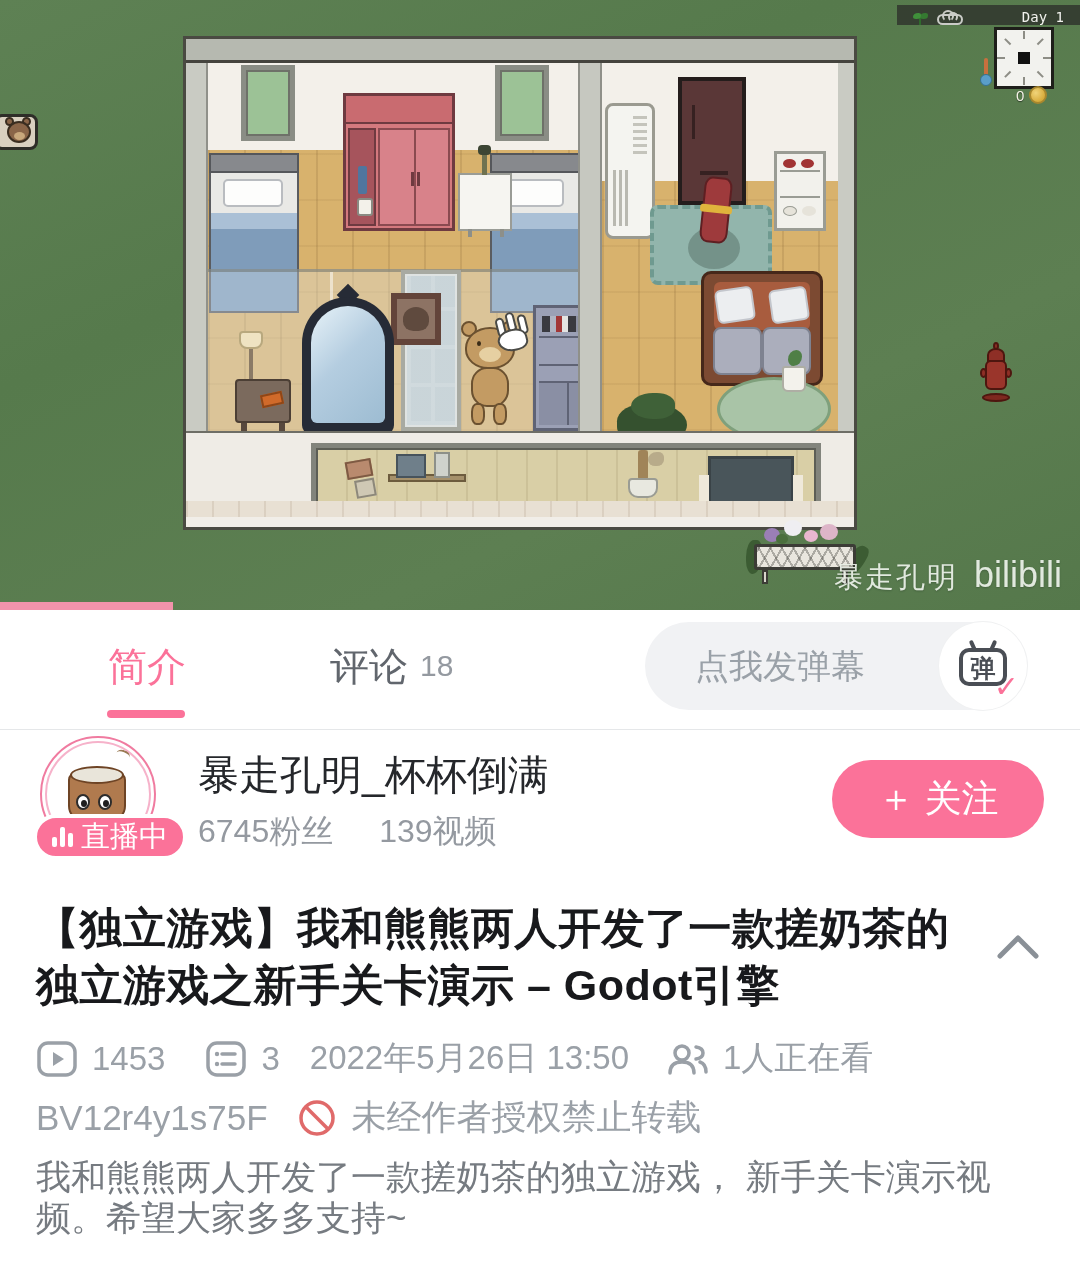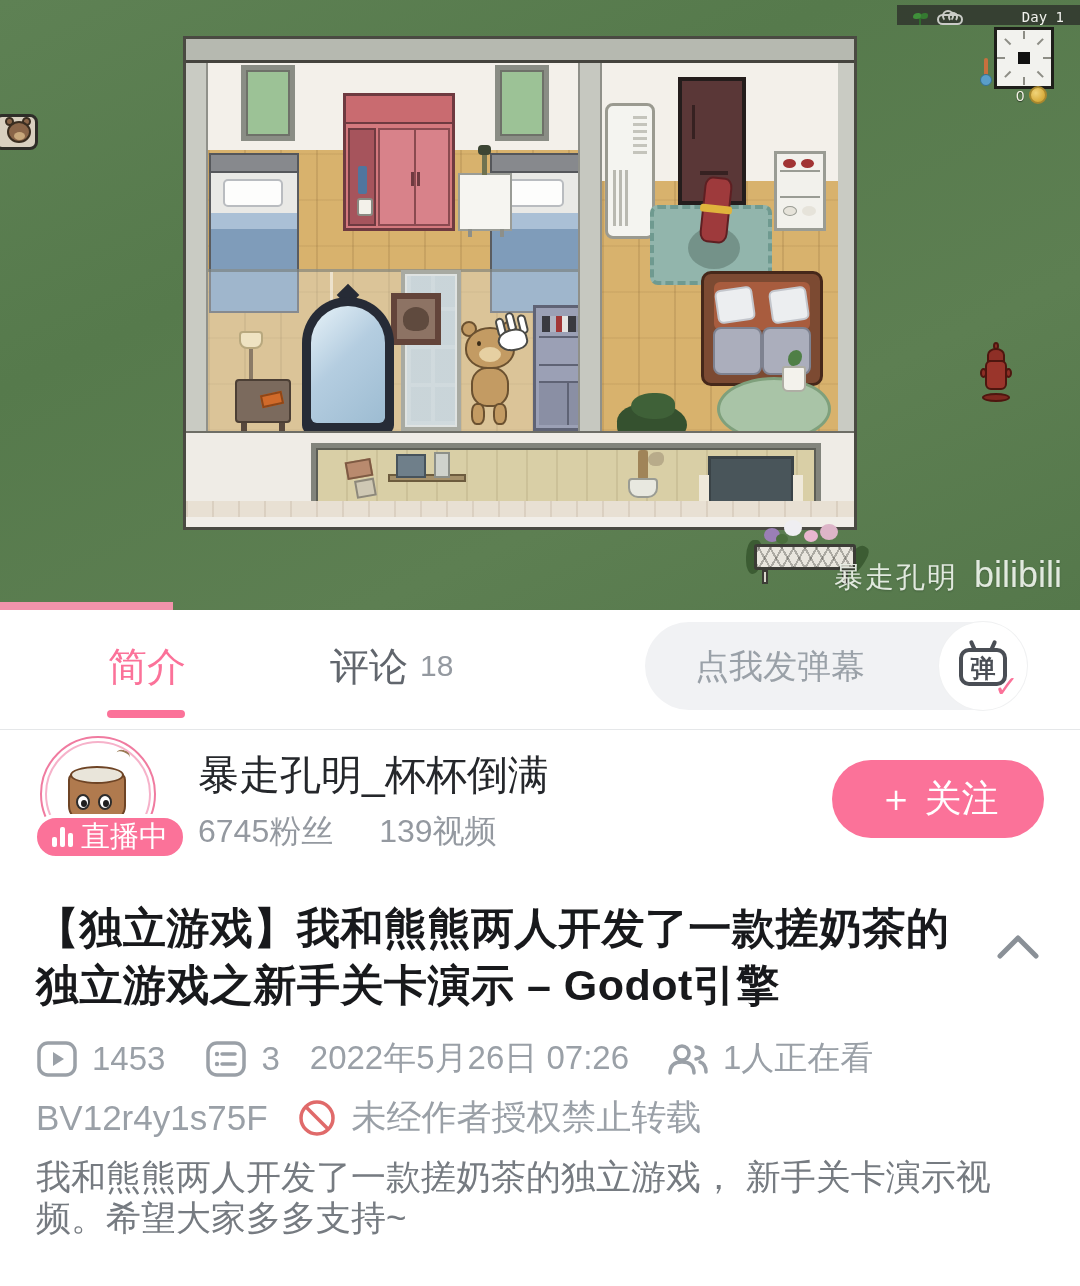--- a/index.html
+++ b/index.html
@@ -455,21 +455,21 @@
     </svg>
     <span style="margin-right:40px;">1453</span>
     <svg class="micon" width="42" height="38" viewBox="0 0 42 38" style="margin-right:14px;">
       <rect x="3" y="3" width="36" height="32" rx="9" fill="none" stroke="#9aa0a7" stroke-width="3.5"></rect>
       <circle cx="12" cy="14" r="2.2" fill="#9aa0a7"></circle>
         <line x1="17" y1="14" x2="30" y2="14" stroke="#9aa0a7" stroke-width="3.5" stroke-linecap="round"></line>
       <circle cx="12" cy="24" r="2.2" fill="#9aa0a7"></circle>
         <line x1="17" y1="24" x2="30" y2="24" stroke="#9aa0a7" stroke-width="3.5" stroke-linecap="round"></line>
     </svg>
     <span style="margin-right:30px;">3</span>
-    <span style="margin-right:36px;">2022年5月26日 07:26</span>
+    <span style="margin-right:36px;">2022年5月26日 13:50</span>
     <svg class="micon" width="46" height="38" viewBox="0 0 46 38" style="margin-right:12px;">
       <circle cx="17" cy="13" r="7" fill="none" stroke="#9aa0a7" stroke-width="3.5"></circle>
       <path d="M5 33 Q5 22 17 22 Q29 22 29 33" fill="none" stroke="#9aa0a7" stroke-width="3.5" stroke-linecap="round"></path>
       <path d="M31 7 Q38 8 38 13 Q38 18 31 19" fill="none" stroke="#9aa0a7" stroke-width="3.5" stroke-linecap="round"></path>
       <path d="M35 22 Q41 24 41 32" fill="none" stroke="#9aa0a7" stroke-width="3.5" stroke-linecap="round"></path>
     </svg>
     <span>1人正在看</span>
   </div>
 
   <div class="bvrow">

